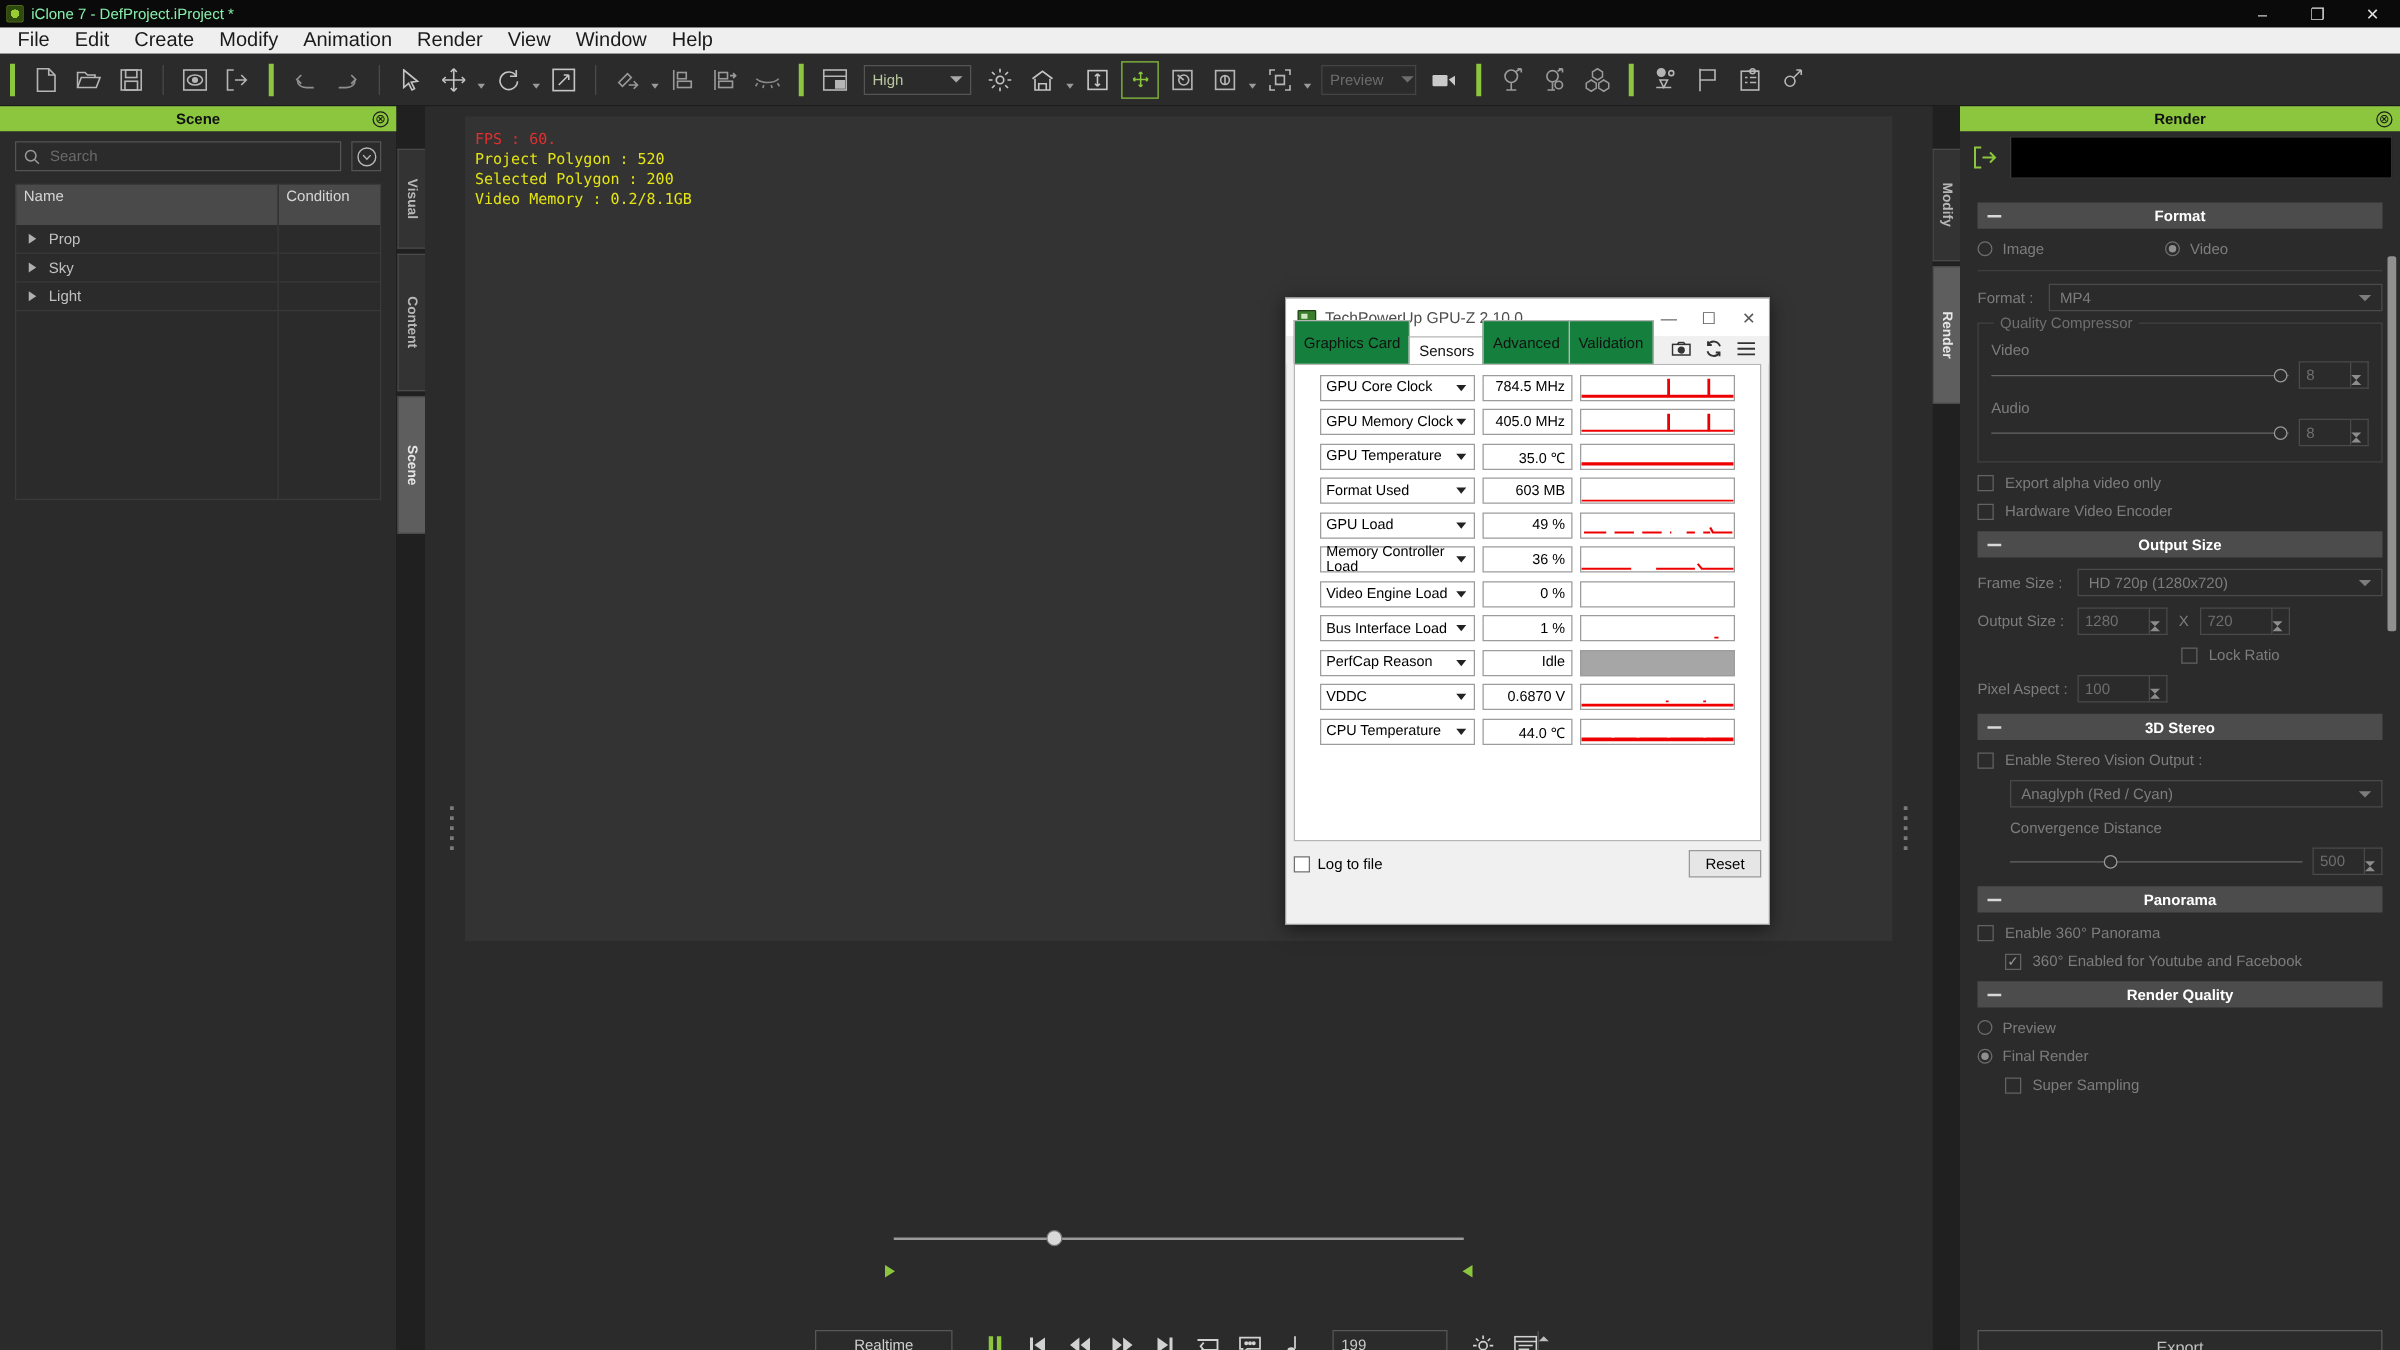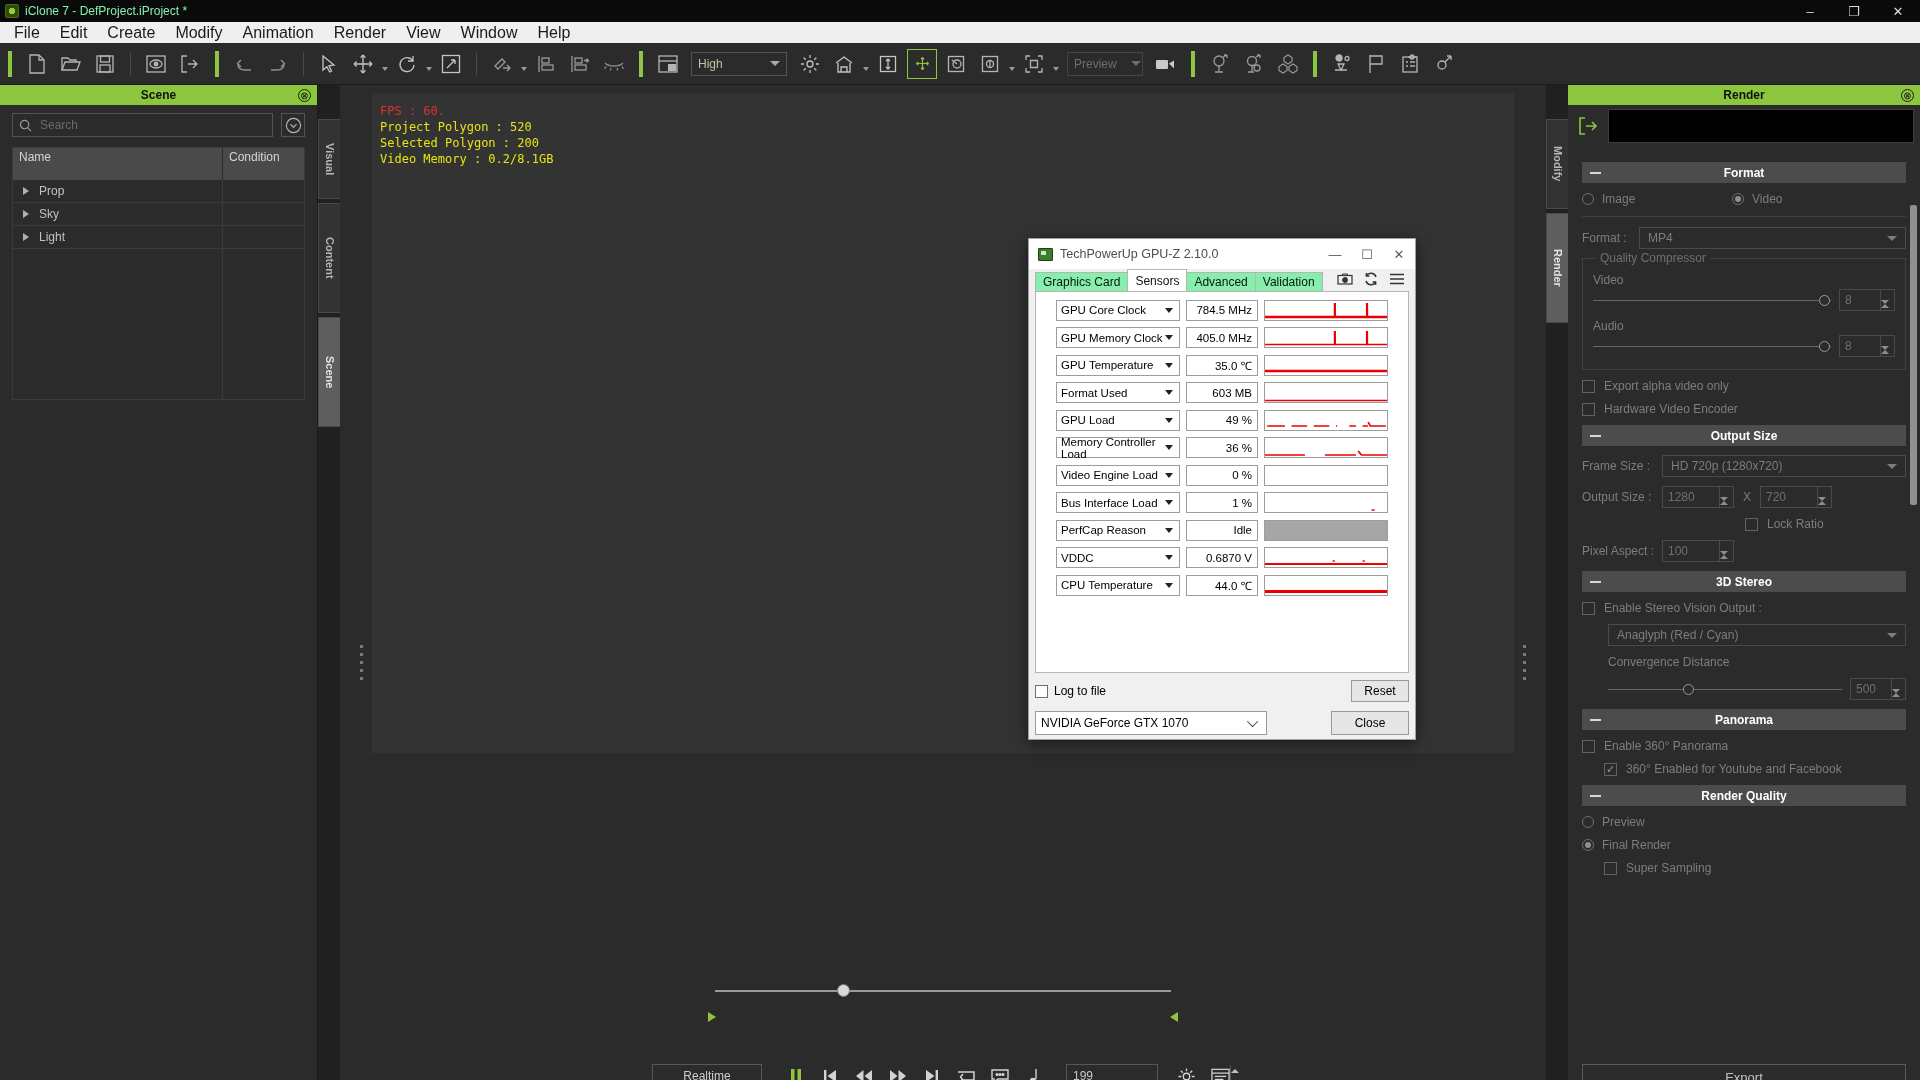--- a/index.html
+++ b/index.html
@@ -138,21 +138,21 @@
   
   .gpuz{position:absolute;left:1028px;top:238px;width:388px;height:502px;background:#f0f0f0;
     border:1px solid #a0a0a0;box-shadow:0 3px 14px rgba(0,0,0,.55);color:#000;font-size:12px;}
   .gz-title{height:30px;display:flex;align-items:center;padding-left:9px;background:#fff;}
   .gz-ico{width:15px;height:13px;margin-right:7px;background:#3a7d2c;border:1px solid #1d4016;border-radius:1px;position:relative;}
   .gz-ico::after{content:"";position:absolute;left:2px;top:2px;width:5px;height:4px;background:#cfe8c0;}
   .gz-title-text{font-size:12.5px;color:#4d4d4d;}
   .gz-wbtns{margin-left:auto;display:flex;}
   .gz-wb{width:32px;height:30px;display:flex;align-items:center;justify-content:center;color:#5a5a5a;font-size:13px;}
   .gz-tabs{display:flex;align-items:flex-end;padding:0 6px;height:22px;background:#f0f0f0;position:relative;}
-  .gz-tab{height:19px;padding:0 7px;border:1px solid #b5b5b5;border-bottom:none;background:#86efac;
+  .gz-tab{height:35px;padding:0 7px;border:1px solid #b5b5b5;border-bottom:none;background:#15803d;
     display:flex;align-items:center;font-size:12px;margin-right:-1px;color:#111;}
   .gz-tab.active{background:#fff;height:22px;}
   .gz-ticons{margin-left:auto;display:flex;align-items:center;gap:11px;padding-right:4px;padding-bottom:2px;}
   .gz-panel{margin:0 6px;background:#fff;border:1px solid #b5b5b5;height:382px;padding:6px 20px;}
   .srow{display:flex;align-items:center;height:24px;margin-bottom:3.5px;}
   .s-name{width:124px;height:21px;border:1px solid #9c9c9c;background:#fff;display:flex;align-items:center;
     padding-left:4px;font-size:11.5px;position:relative;}
   .s-name .ar{position:absolute;right:6px;border-left:4px solid transparent;border-right:4px solid transparent;border-top:5px solid #222;}
   .s-val{width:72px;height:21px;border:1px solid #9c9c9c;background:#fff;display:flex;align-items:center;
     justify-content:flex-end;padding-right:5px;font-size:11.5px;margin-left:6px;}
@@ -310,21 +310,21 @@
   <div class="tb-accent"></div>
 
   <div class="tb-btn">
     <svg width="20" height="18" viewBox="0 0 20 18" fill="none" stroke="#b5b5b5" stroke-width="1.3">
         <rect x="1" y="1" width="18" height="16"></rect>
         <path d="M1 6h18"></path>
         <rect x="10" y="9" width="8" height="7" fill="#b5b5b5" stroke="none"></rect>
       </svg>
     </div>
 
-  <div class="tb-combo" style="width:96px;gap:14px;">
+  <div class="tb-combo" style="width:86px;gap:14px;">
     <span class="cb-label">High</span>
     <span class="cb-arrow"></span>
   </div>
 
   <div class="tb-btn">
     <svg width="20" height="20" viewBox="0 0 20 20" fill="none" stroke="#c5c5c5" stroke-width="1.3">
         <circle cx="10" cy="10" r="3"></circle>
         <path d="M10 1v3M10 16v3M1 10h3M16 10h3M3.6 3.6l2.2 2.2M14.2 14.2l2.2 2.2M16.4 3.6l-2.2 2.2M5.8 14.2l-2.2 2.2"></path>
       </svg>
     </div>
@@ -954,20 +954,13 @@
           </svg></span>
     </div>
   </div>
 
   <div class="gz-foot">
     <span class="gz-logcb"></span>
     <span>Log to file</span>
     <span class="gz-reset">Reset</span>
   </div>
 
-  <div class="gz-bottom">
-    <span class="gz-select">
-      <span>NVIDIA GeForce GTX 1070</span>
-      <span class="ar"></span>
-    </span>
-    <span class="gz-close">Close</span>
-  </div>
 </div>
 
 </body></html>

